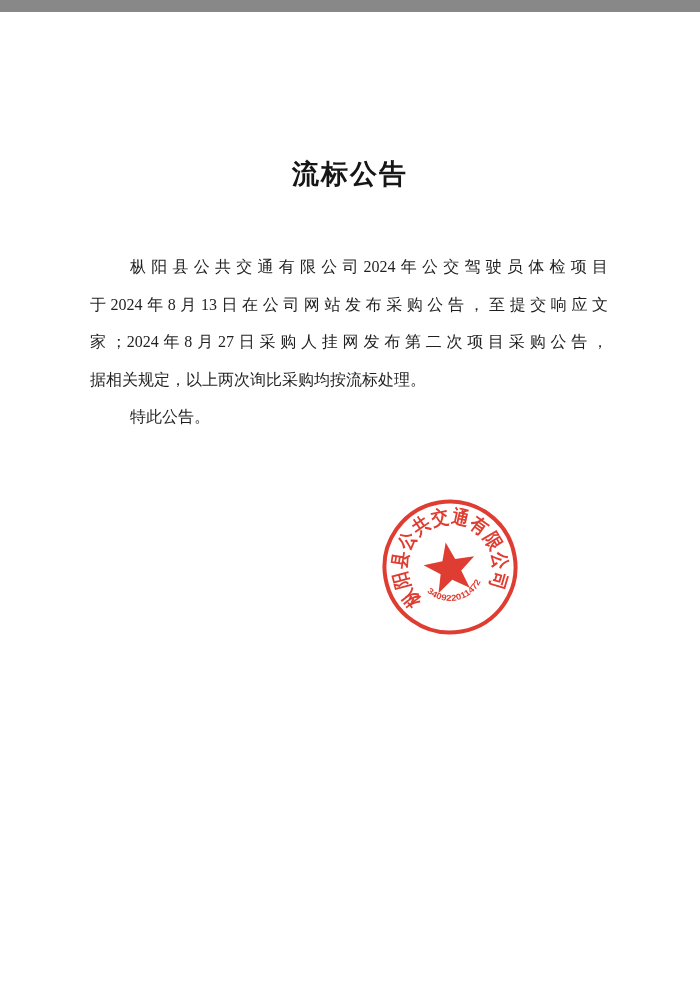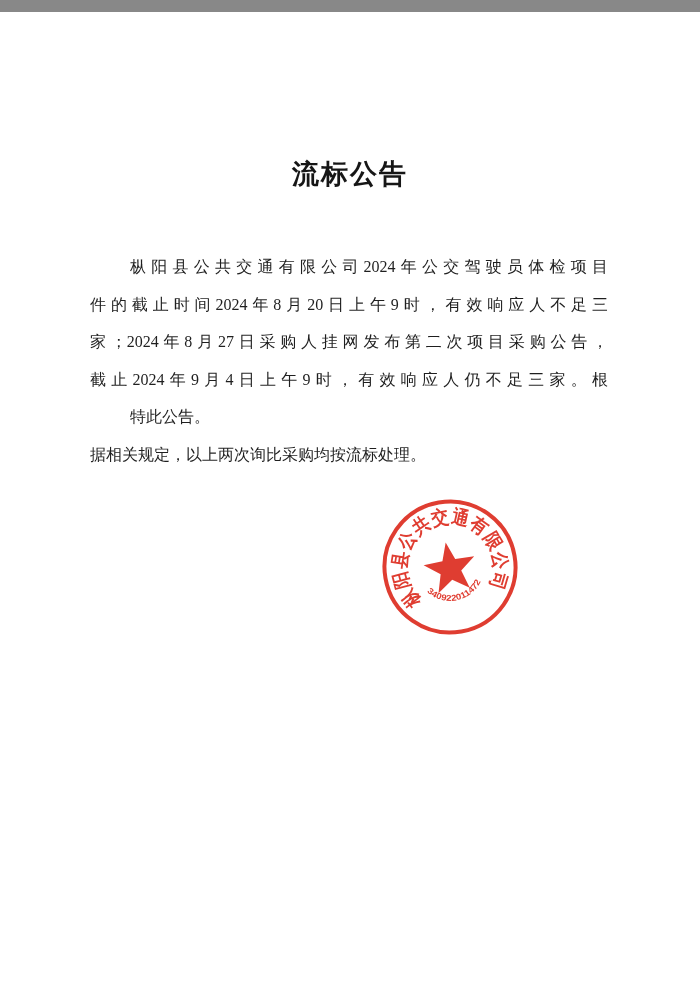--- a/index.html
+++ b/index.html
@@ -84,25 +84,24 @@
 </style>
 </head>
 <body>
 
 <div class="page">
 
   <h1 class="title">流标公告</h1>
 
   <div class="body">
     <div class="line indent">枞阳县公共交通有限公司2024年公交驾驶员体检项目</div>
-    <div class="line">件的截止时间2024年8月20日上午9时，有效响应人不足三</div>
+    <div class="line">于2024年8月13日在公司网站发布采购公告，至提交响应文</div>
     <div class="line">家；2024年8月27日采购人挂网发布第二次项目采购公告，</div>
-    <div class="line">截止2024年9月4日上午9时，有效响应人仍不足三家。根</div>
+    <div class="line last">据相关规定，以上两次询比采购均按流标处理。</div>
     <div class="line last indent">特此公告。</div>
-    <div class="line last">据相关规定，以上两次询比采购均按流标处理。</div>
   </div>
 
 
   <svg class="stamp" viewBox="0 0 150 150" xmlns="http://www.w3.org/2000/svg">
     <g transform="rotate(-10 75 75)">
       <circle class="ring-circle" cx="75" cy="75" r="65.5"></circle>
       <path id="ringPath" d="M 41.3 103.3 A 44 44 0 1 1 108.7 103.3" fill="none"></path>
       <text class="ring-text" fill="#dd2c1f">
         <textPath href="#ringPath" startOffset="0" textLength="198" lengthAdjust="spacingAndGlyphs">枞阳县公共交通有限公司</textPath>
       </text>

